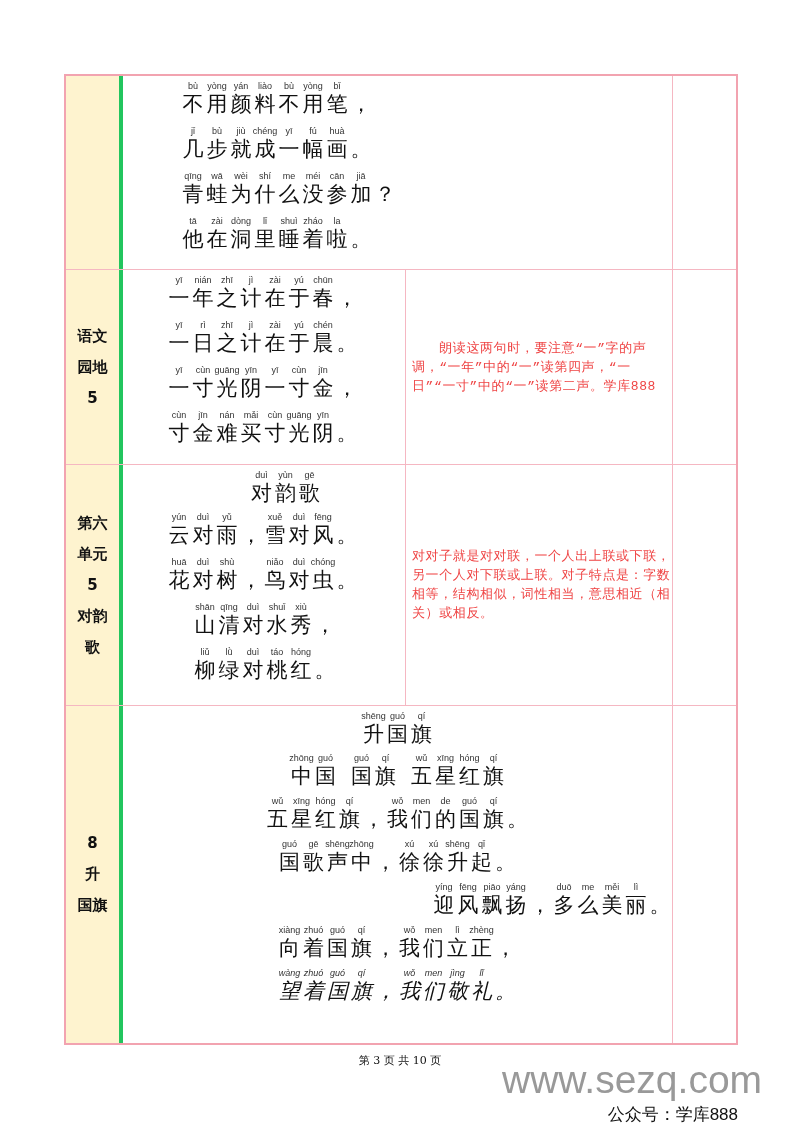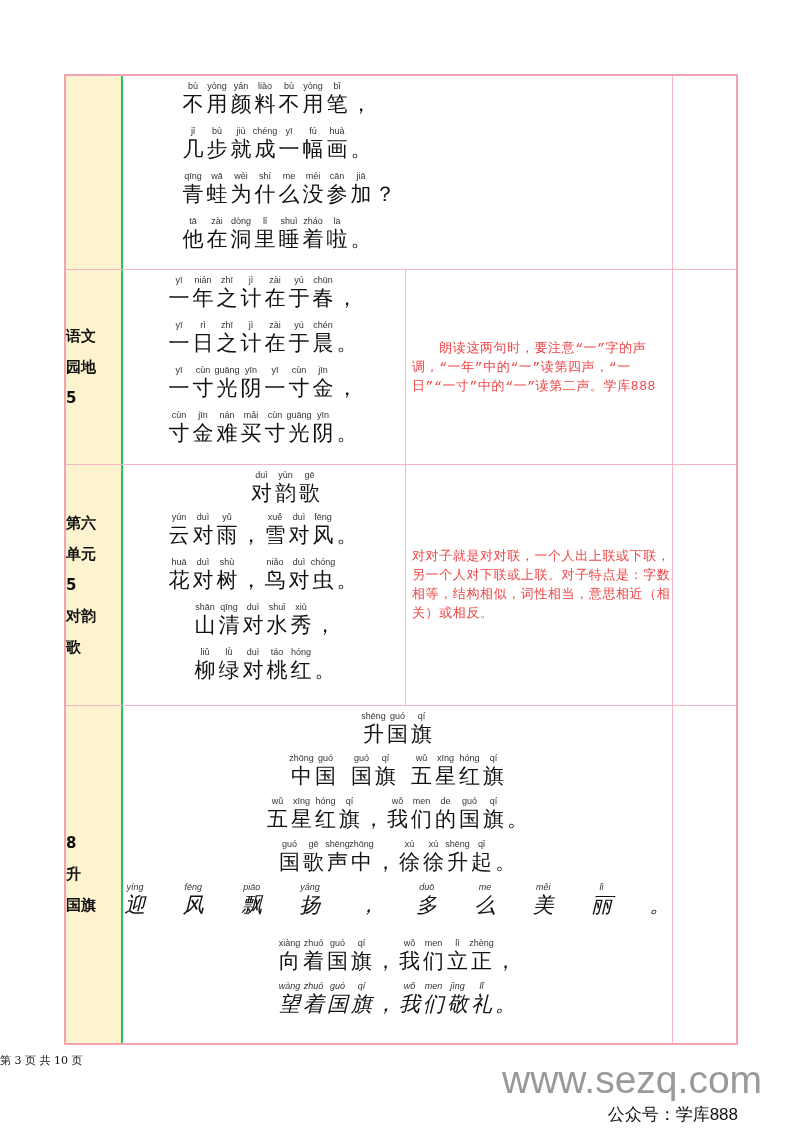--- a/index.html
+++ b/index.html
@@ -1,29 +1,29 @@
 <!DOCTYPE html>
 <html><head>
 <meta charset="utf-8">
 <style>
   html,body{margin:0;padding:0;background:#fff;}
   body{width:800px;height:1131px;position:relative;overflow:hidden;font-family:"DejaVu Serif",serif;color:#111;}
   .table{position:absolute;left:64px;top:74px;width:674px;height:971px;border:2px solid #f2a3b0;box-sizing:border-box;}
   .vline{position:absolute;top:0;bottom:0;width:0;border-left:1px solid #f5b7c2;}
   .hline{position:absolute;left:0;right:0;height:0;border-top:1px solid #f5b7c2;}
-  .label-col{position:absolute;left:0;width:57px;background:#fef3cf;border-right:2px solid #22c55e;box-sizing:border-box;display:flex;flex-direction:column;justify-content:center;align-items:flex-start;}
+  .label-col{position:absolute;left:0;width:57px;background:#fef3cf;border-right:4px solid #22c55e;box-sizing:border-box;display:flex;flex-direction:column;justify-content:center;align-items:center;}
   .label-col span{font-family:"DejaVu Sans",sans-serif;font-weight:bold;font-size:15px;line-height:31px;display:block;}
   .cell{position:absolute;box-sizing:border-box;}
   .line{display:flex;align-items:flex-end;margin:0;}
   .ch{display:inline-flex;flex-direction:column;align-items:center;width:24px;}
   .py{font-family:"Liberation Sans",sans-serif;font-size:9px;color:#333;height:12px;line-height:12px;white-space:nowrap;}
   .hz{font-family:"DejaVu Serif",serif;font-size:21px;line-height:24px;}
   .gap{display:inline-block;width:12px;}
   .note{font-family:Liberation Mono, monospace;font-size:13px;color:#ef4444;line-height:19px;letter-spacing:0.6px;}
-  .footer{position:absolute;top:1053px;left:0;width:800px;font-size:11px;font-family:"DejaVu Serif",serif;}
+  .footer{position:absolute;top:1053px;left:0;width:800px;text-align:center;font-size:11px;font-family:"DejaVu Serif",serif;}
   .watermark{position:absolute;left:502px;top:1058px;font-family:"Liberation Sans",sans-serif;font-size:39px;color:#999;text-align:center;}
   .wechat{position:absolute;right:62px;top:1103px;font-size:17px;font-family:Liberation Sans, sans-serif;}
 </style>
 </head>
 <body>
 
 <div class="table">
 
   <div class="label-col" style="top:0;height:193px;"></div>
   <div class="cell" id="r0" style="left:57px;top:0;width:548px;height:193px;padding:4px 16px 0 58px;">
@@ -603,21 +603,21 @@
         </span>
         <span class="ch">
           <span class="py">qǐ</span>
           <span class="hz">起</span>
         </span>
         <span class="ch">
           <span class="py"></span>
           <span class="hz">。</span>
         </span>
       </div>
-      <div class="line" style="margin-bottom: 20px; justify-content: space-between; font-style: italic;">
+      <div class="line" style="margin-bottom: 7px; justify-content: flex-end;">
         <span class="ch">
           <span class="py">yíng</span>
           <span class="hz">迎</span>
         </span>
         <span class="ch">
           <span class="py">fēng</span>
           <span class="hz">风</span>
         </span>
         <span class="ch">
           <span class="py">piāo</span>

